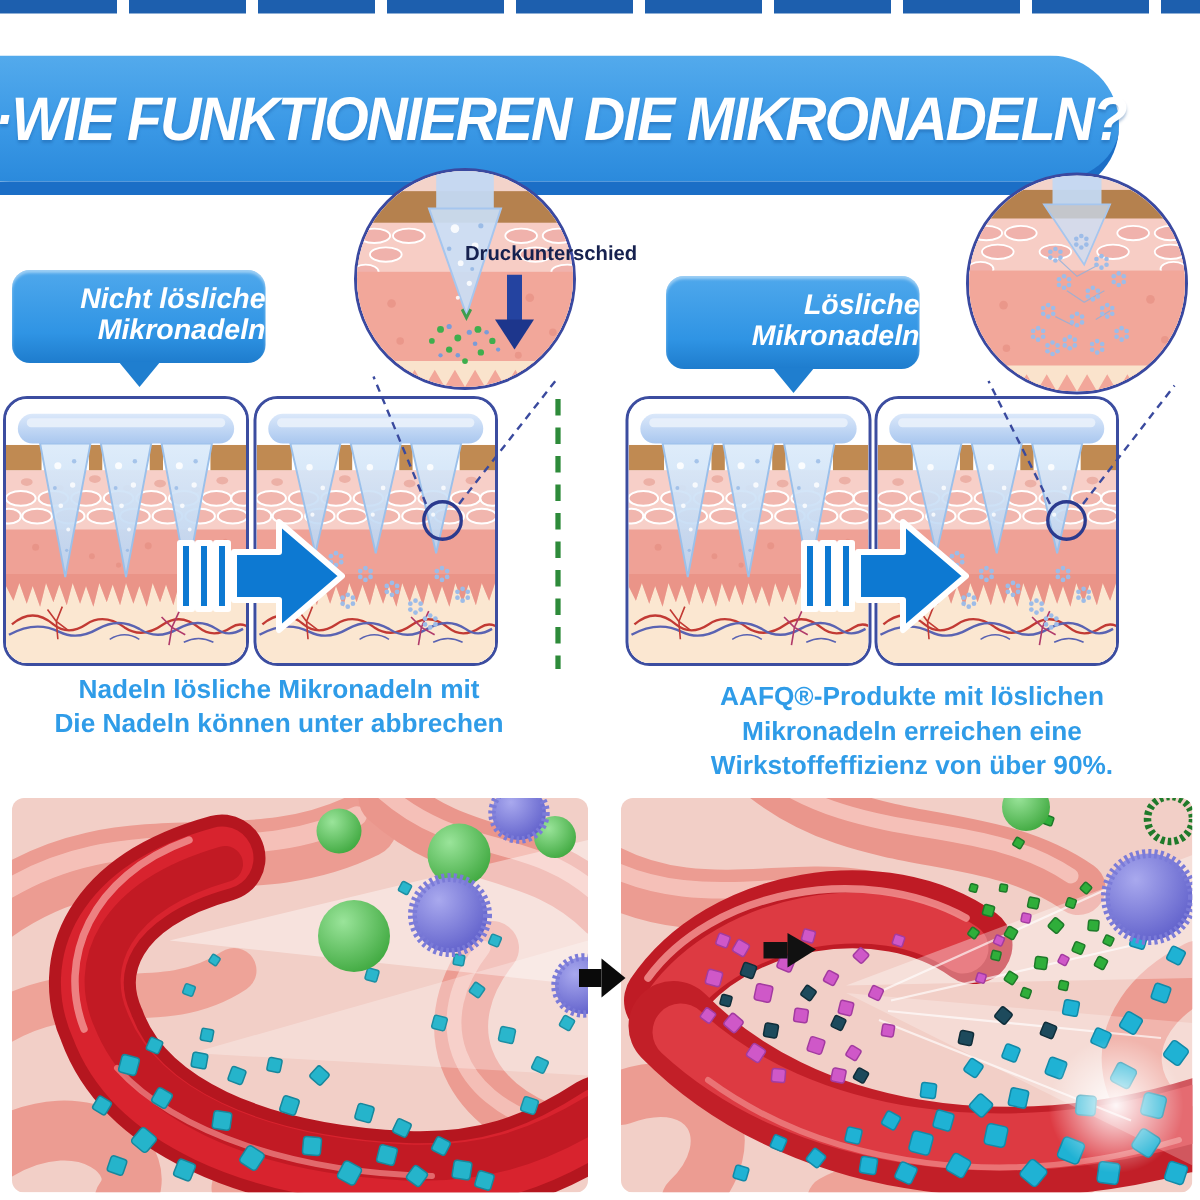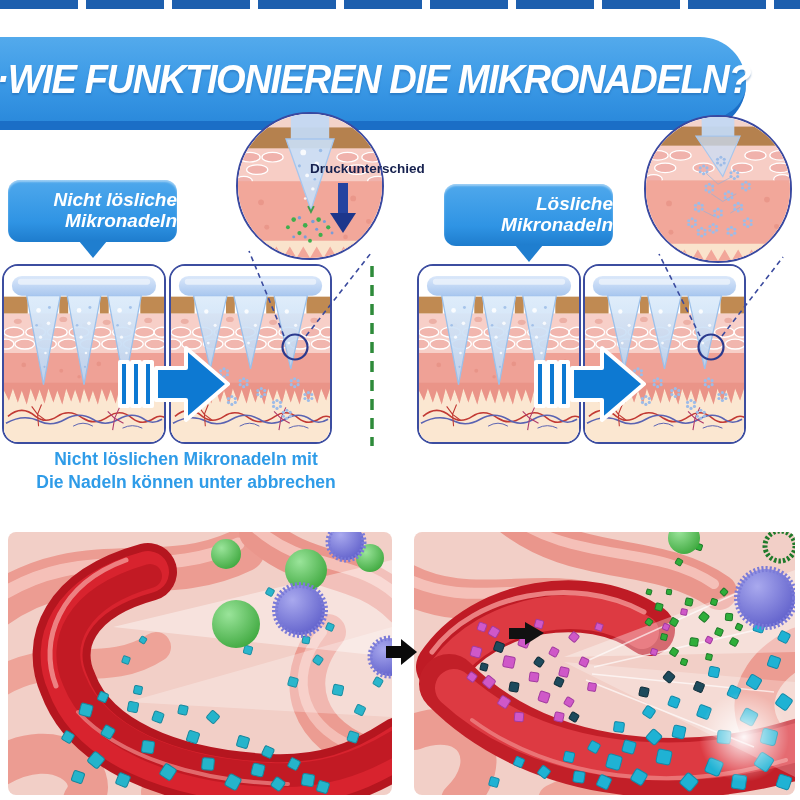--- a/index.html
+++ b/index.html
@@ -401,22 +401,27 @@
   </svg>
 
   <svg class="big-arrow arrow-left" viewBox="0 0 112 100">
       <use href="#blueArrow"></use>
     </svg>
   <svg class="big-arrow arrow-right" viewBox="0 0 112 100">
       <use href="#blueArrow"></use>
     </svg>
 
   <div class="caption caption-left">
-    <span>Nicht löslichen Mikronadeln mit</span>
+    <span>Nadeln lösliche Mikronadeln mit</span>
     <span>Die Nadeln können unter abbrechen</span>
+  </div>
+  <div class="caption caption-right">
+    <span>AAFQ®-Produkte mit löslichen</span>
+    <span>Mikronadeln erreichen eine</span>
+    <span>Wirkstoffeffizienz von über 90%.</span>
   </div>
 
   <div class="photo photo-left">
     <svg viewBox="0 0 384 263" preserveAspectRatio="none">
       <rect width="384" height="263" fill="#f2cfc7"></rect>
       <g fill="none" stroke-linecap="round">
         <path d="M-20,80 C70,10 150,60 235,18" stroke="#ec9c92" stroke-width="44"></path>
         <path d="M-20,72 C70,6 150,52 230,12" stroke="#f6c4bc" stroke-width="13" opacity=".9"></path>
         <path d="M250,0 C300,45 350,30 395,75" stroke="#ea968c" stroke-width="38"></path>
         <path d="M248,-4 C298,40 348,24 392,66" stroke="#f6c4bc" stroke-width="11" opacity=".9"></path>

